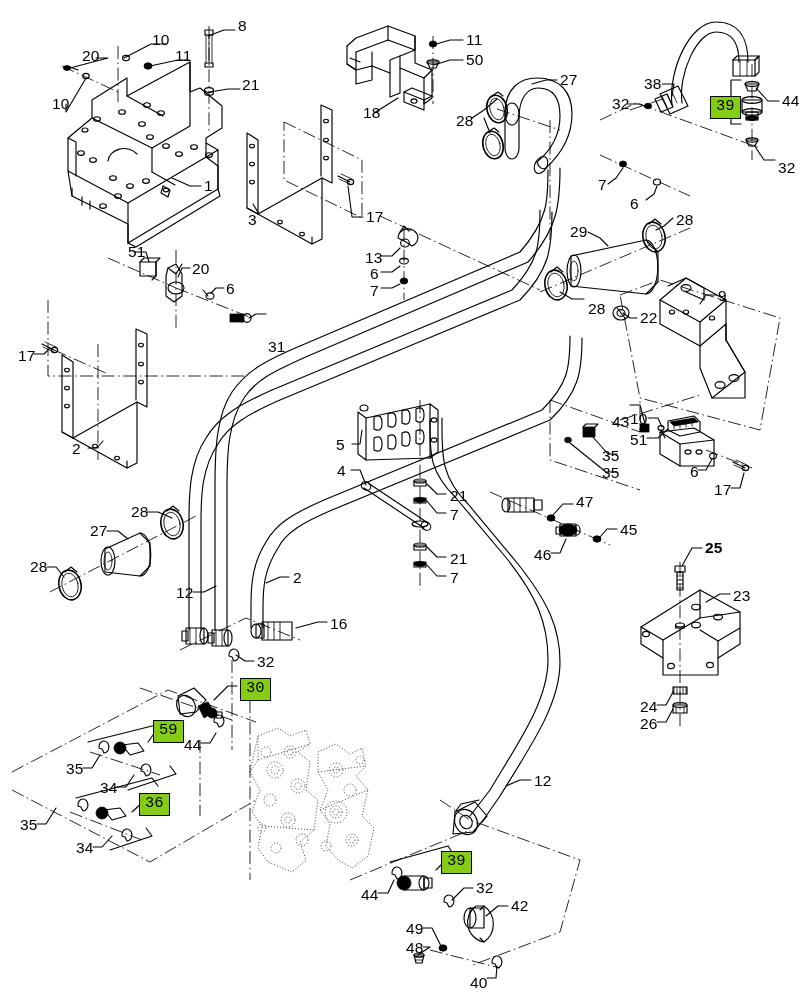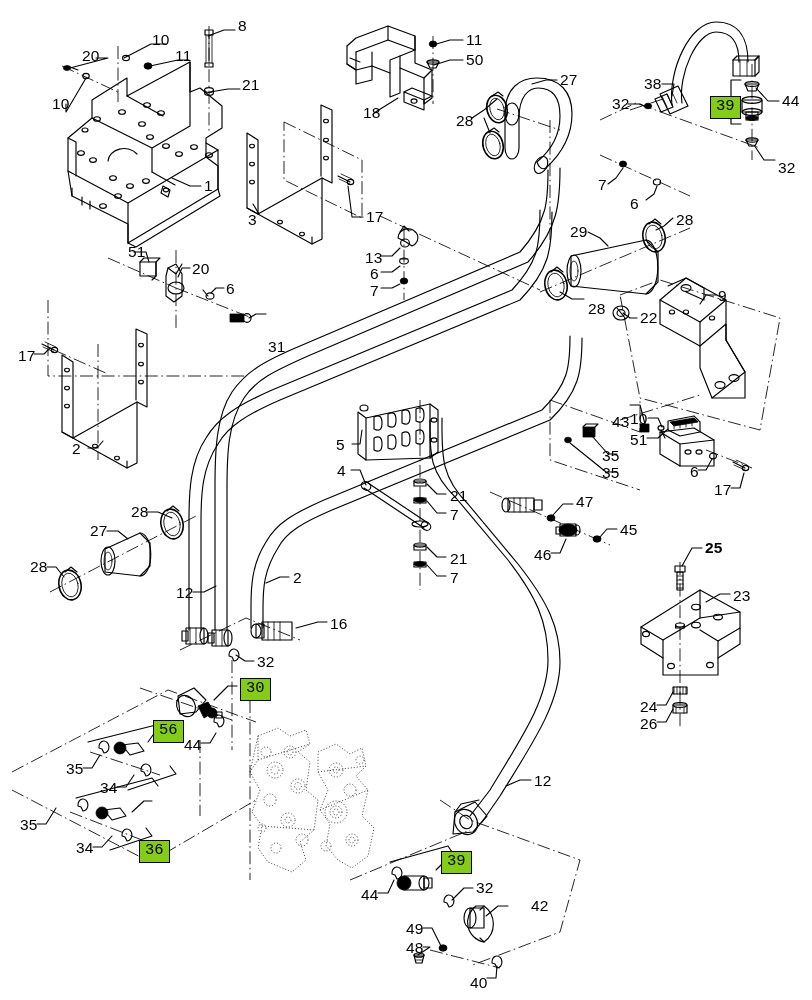--- a/index.html
+++ b/index.html
@@ -676,29 +676,29 @@
       <div class="lbl" style="left: 640px; top: 716px;">26</div>
       <div class="lbl" style="left: 131px; top: 504px;">28</div>
       <div class="lbl" style="left: 90px; top: 523px;">27</div>
       <div class="lbl" style="left: 30px; top: 559px;">28</div>
       <div class="lbl" style="left: 176px; top: 585px;">12</div>
       <div class="lbl" style="left: 293px; top: 570px;">2</div>
       <div class="lbl" style="left: 330px; top: 616px;">16</div>
       <div class="lbl" style="left: 257px; top: 654px;">32</div>
       <div class="boxlbl" style="left: 240px; top: 678px;">30</div>
       <div class="lbl" style="left: 184px; top: 737px;">44</div>
-      <div class="boxlbl" style="left: 153px; top: 720px;">56</div>
+      <div class="boxlbl" style="left: 153px; top: 720px;">59</div>
       <div class="lbl" style="left: 66px; top: 761px;">35</div>
       <div class="lbl" style="left: 100px; top: 780px;">34</div>
-      <div class="boxlbl" style="left: 139px; top: 793px; margin-top: 47px;">36</div>
+      <div class="boxlbl" style="left: 139px; top: 793px;">36</div>
       <div class="lbl" style="left: 20px; top: 817px;">35</div>
       <div class="lbl" style="left: 76px; top: 840px;">34</div>
       <div class="lbl" style="left: 534px; top: 773px;">12</div>
       <div class="lbl" style="left: 361px; top: 887px;">44</div>
       <div class="boxlbl" style="left: 441px; top: 851px;">39</div>
       <div class="lbl" style="left: 476px; top: 880px;">32</div>
-      <div class="lbl" style="left: 531px; top: 898px;">42</div>
+      <div class="lbl" style="left: 511px; top: 898px;">42</div>
       <div class="lbl" style="left: 406px; top: 921px;">49</div>
       <div class="lbl" style="left: 406px; top: 940px;">48</div>
       <div class="lbl" style="left: 470px; top: 975px;">40</div>
     </div>
 
 </div>
 
 </body></html>

